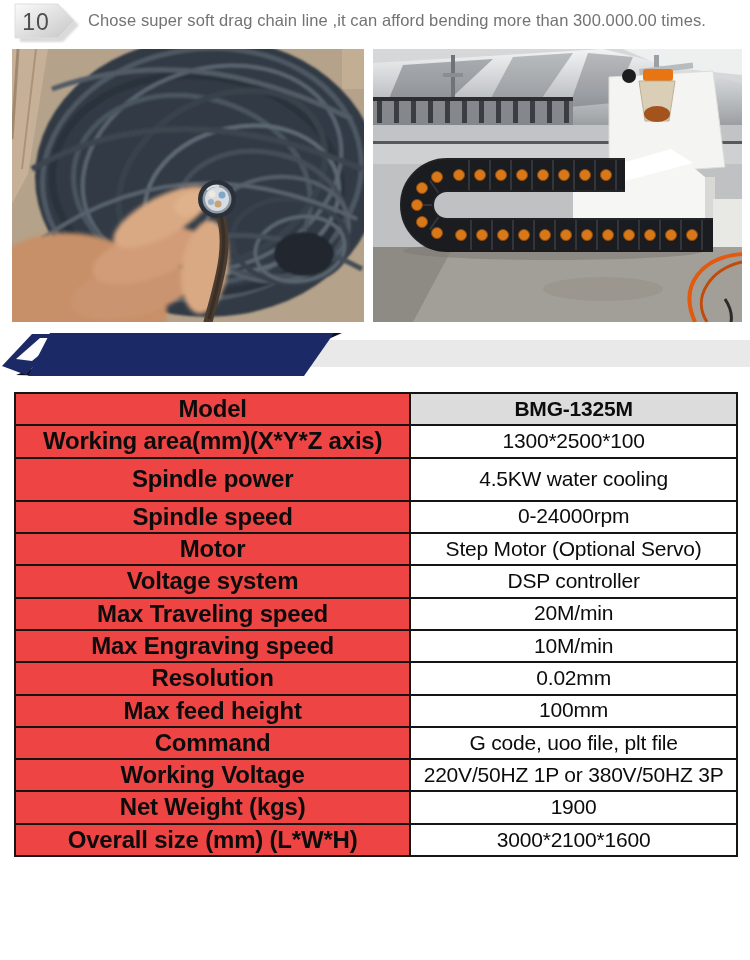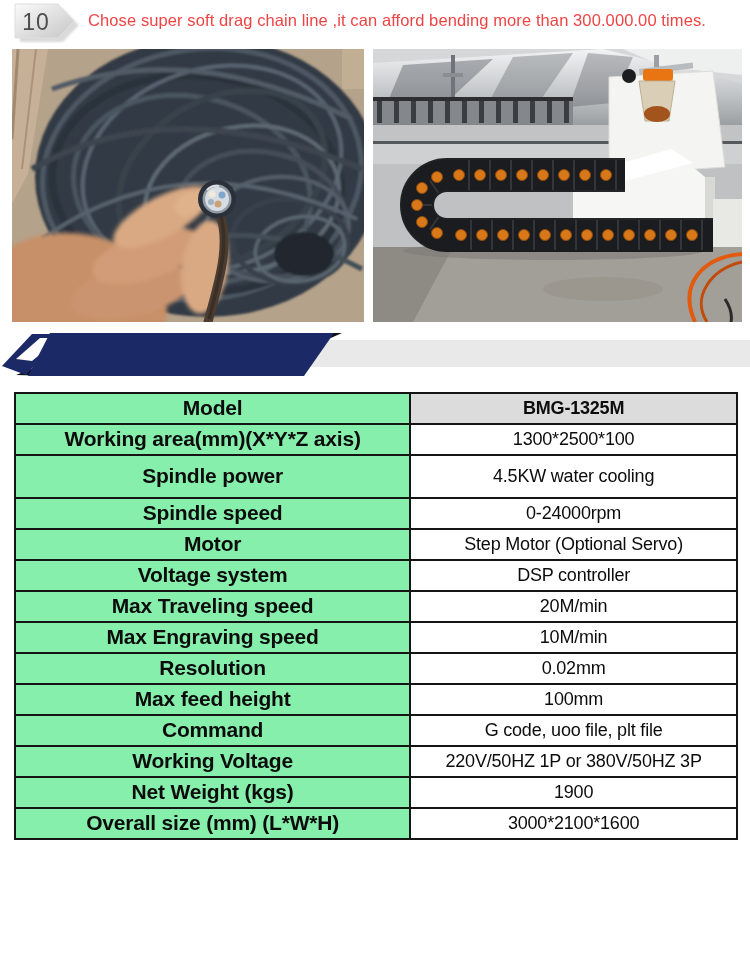--- a/index.html
+++ b/index.html
@@ -9,21 +9,21 @@
   }
   
   .step-badge{position:absolute;left:14px;top:3px;width:66px;height:40px;}
   .step-badge svg{position:absolute;left:0;top:0;}
   .step-number{
     position:absolute;left:0;top:6px;width:44px;text-align:center;
     font-size:23px;color:#4d4d4d;letter-spacing:1px;
   }
   .headline{
     position:absolute;left:88px;top:11px;right:8px;
-    font-size:16.5px;color:#ef4444;letter-spacing:.1px;
+    font-size:16.5px;color:#737373;letter-spacing:.1px;
   }
   
   .photo{position:absolute;top:49px;height:273px;overflow:hidden;}
   .photo-left{left:12px;width:352px;}
   .photo-right{left:373px;width:369px;}
   .photo svg{display:block;}
   
   .section-banner{position:absolute;left:0;top:331px;width:750px;height:46px;}
   .section-title{
     position:absolute;left:60px;top:336px;font-size:29px;font-weight:700;
@@ -32,23 +32,23 @@
   
   .spec-table{
     position:absolute;left:14px;top:392px;width:724px;
     border-collapse:collapse;table-layout:fixed;
   }
   .spec-table td{
     border:2px solid #151515;text-align:center;vertical-align:middle;
     padding:1px 6px;color:#0c0c0c;letter-spacing:-.2px;line-height:1.18;
   }
   .spec-table td.label{
-    background:#86efac;font-weight:700;font-size:21px;width:52.8%;
-  }
-  .spec-table td.value{background:#ffffff;font-size:18px;font-weight:400;}
+    background:#ef4444;font-weight:700;font-size:24px;width:52.8%;
+  }
+  .spec-table td.value{background:#ffffff;font-size:21px;font-weight:400;}
   .spec-table td.value.shaded{background:#dcdcdc;font-weight:700;}
   .spec-table tr{height:31px;}
   .spec-table tr:nth-child(3){height:43px;}
   .spec-table td.value.wrap span{display:inline-block;max-width:300px;}
 </style>
 </head>
 <body>
 
 <div class="page">
 

